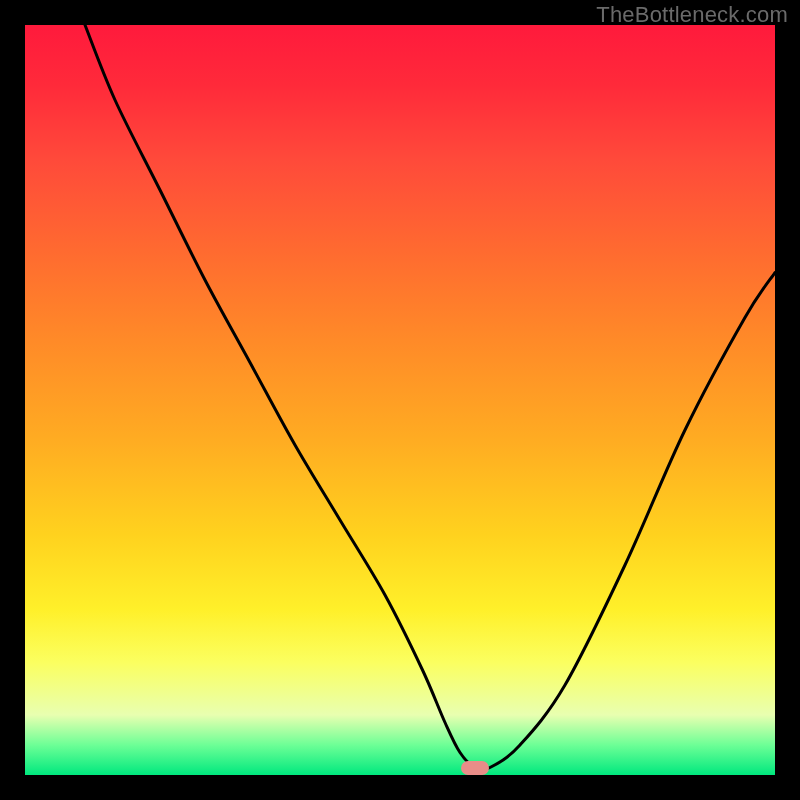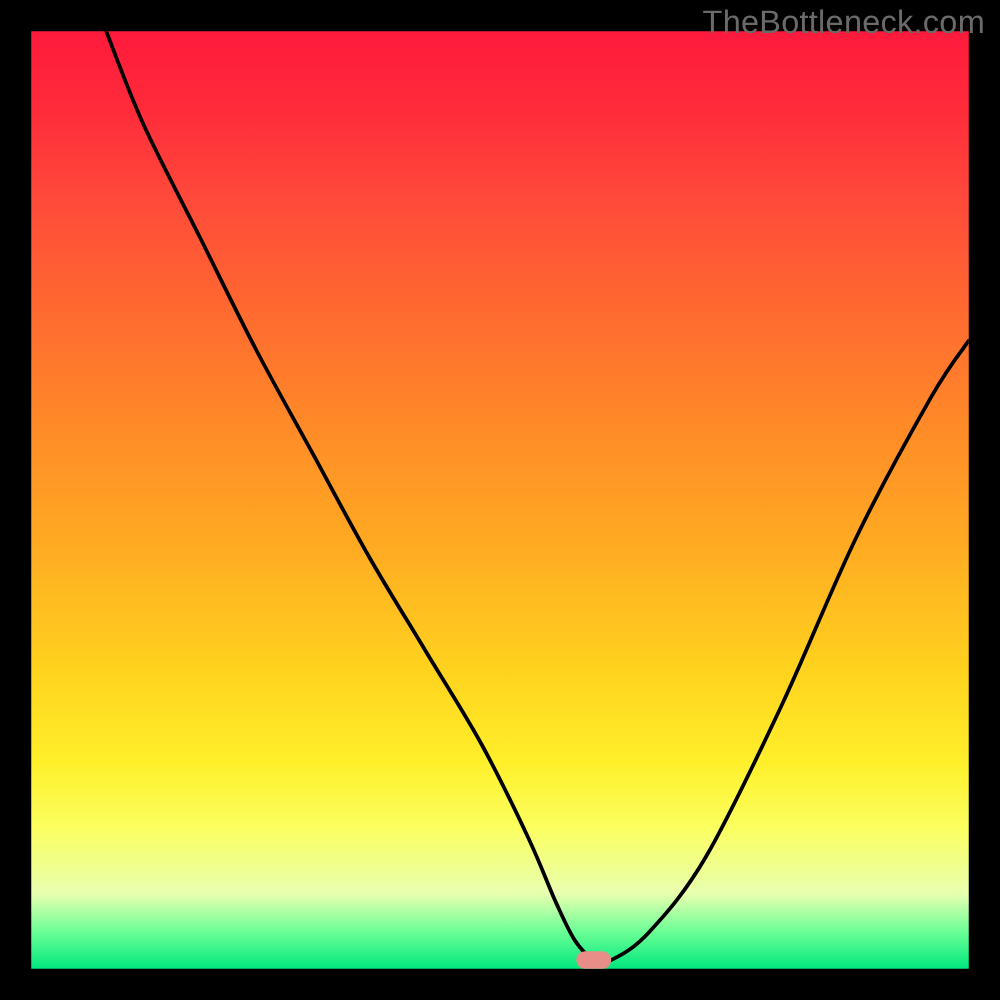--- a/index.html
+++ b/index.html
@@ -14,21 +14,21 @@
     position: relative;
     width: 800px;
     height: 800px;
     background: #000;
   }
   .watermark {
     position: absolute;
     top: 2px;
     right: 12px;
     font-family: Arial, Helvetica, sans-serif;
-    font-size: 26px;
+    font-size: 22px;
     font-weight: 500;
     color: #6a6a6a;
     letter-spacing: 0.2px;
     z-index: 3;
   }
   
   .plot {
     position: absolute;
     left: 25px;
     top: 25px;

